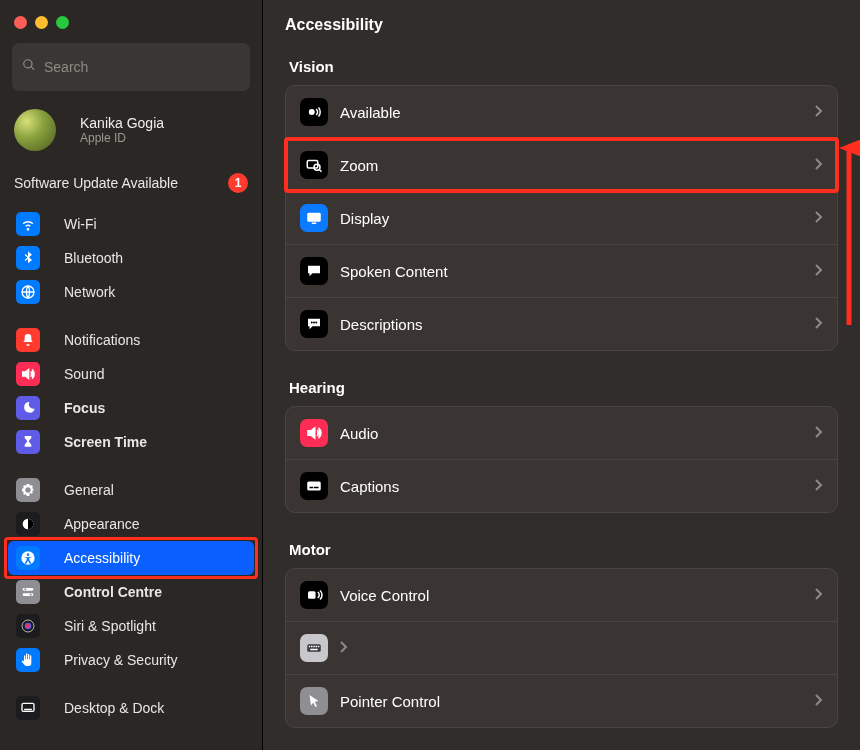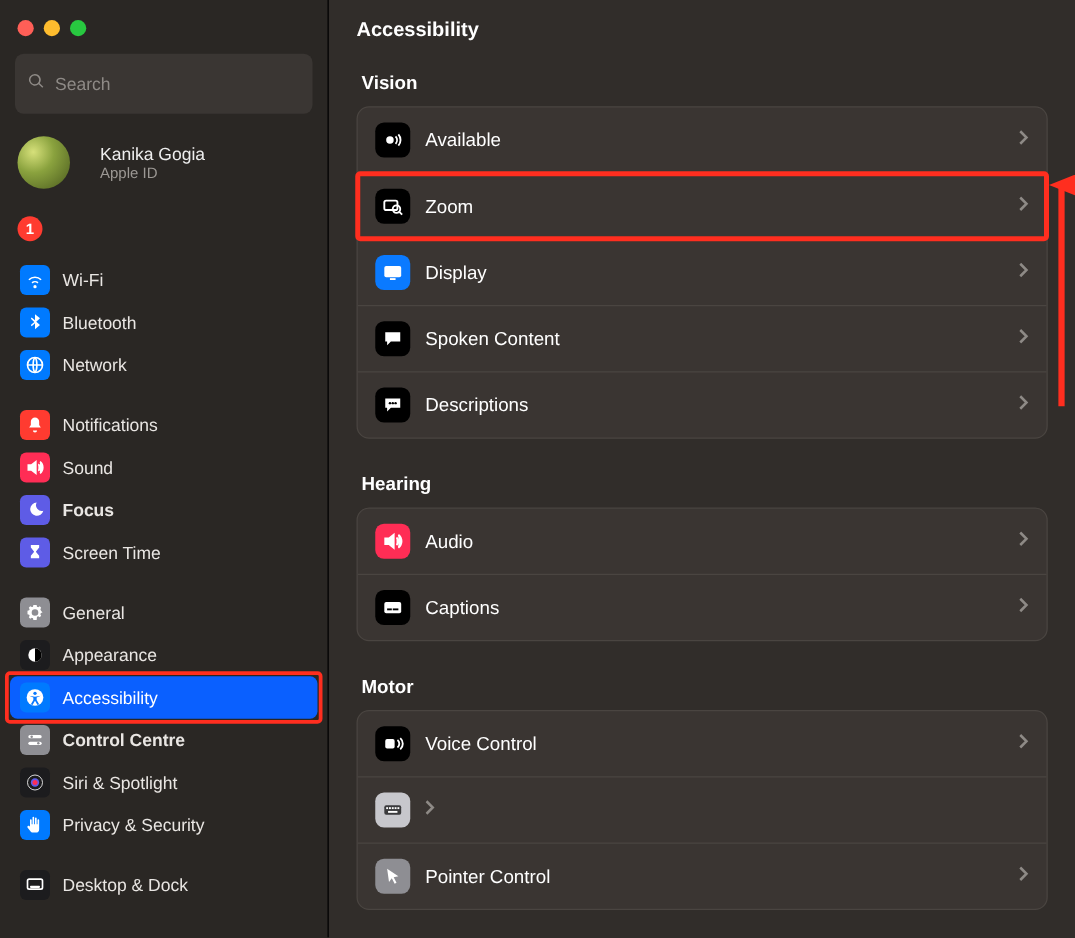--- a/index.html
+++ b/index.html
@@ -52,21 +52,21 @@
   }
   .badge-count {
     background: #ff3b30; color: #fff; border-radius: 10px;
     min-width: 20px; height: 20px; display: flex; align-items: center; justify-content: center;
     font-size: 12px; font-weight: 600; padding: 0 6px;
   }
 
   .nav { padding: 0 8px; overflow-y: auto; }
   .nav-group { margin-bottom: 14px; }
   .nav-item {
-    display: flex; align-items: center; gap: 10px;
+    display: flex; align-items: center; gap: 24px;
     padding: 5px 8px; border-radius: 6px;
     font-size: 14px; color: #e9e6e3;
     cursor: default;
   }
   .nav-item.selected { background: #0a60ff; color: #fff; }
   .nav-icon {
     width: 24px; height: 24px; border-radius: 5px;
     display: flex; align-items: center; justify-content: center;
     flex-shrink: 0;
   }
@@ -160,20 +160,21 @@
 
     <div class="account">
       <div class="avatar"></div>
       <div>
         <div class="name">Kanika Gogia</div>
         <div class="sub">Apple ID</div>
       </div>
     </div>
 
     <div class="update-row">
+      <span>Software Update Available</span>
       <span class="badge-count">1</span>
     </div>
 
     <div class="nav">
         <div class="nav-group">
           <div class="nav-item" style="position: relative;">
             <span class="nav-icon bg-blue">
               <svg viewBox="0 0 24 24">
                 <use href="#i-wifi"></use>
               </svg>
@@ -215,21 +216,21 @@
             <span>Sound</span>
           </div>
           <div class="nav-item" style="position: relative; font-weight: bold;">
             <span class="nav-icon bg-indigo">
               <svg viewBox="0 0 24 24">
                 <use href="#i-moon"></use>
               </svg>
             </span>
             <span>Focus</span>
           </div>
-          <div class="nav-item" style="position: relative;">
+          <div class="nav-item" style="position: relative; font-weight: bold;">
             <span class="nav-icon bg-indigo">
               <svg viewBox="0 0 24 24">
                 <use href="#i-hourglass"></use>
               </svg>
             </span>
             <span>Screen Time</span>
           </div>
         </div>
         <div class="nav-group">
           <div class="nav-item" style="position: relative;">

